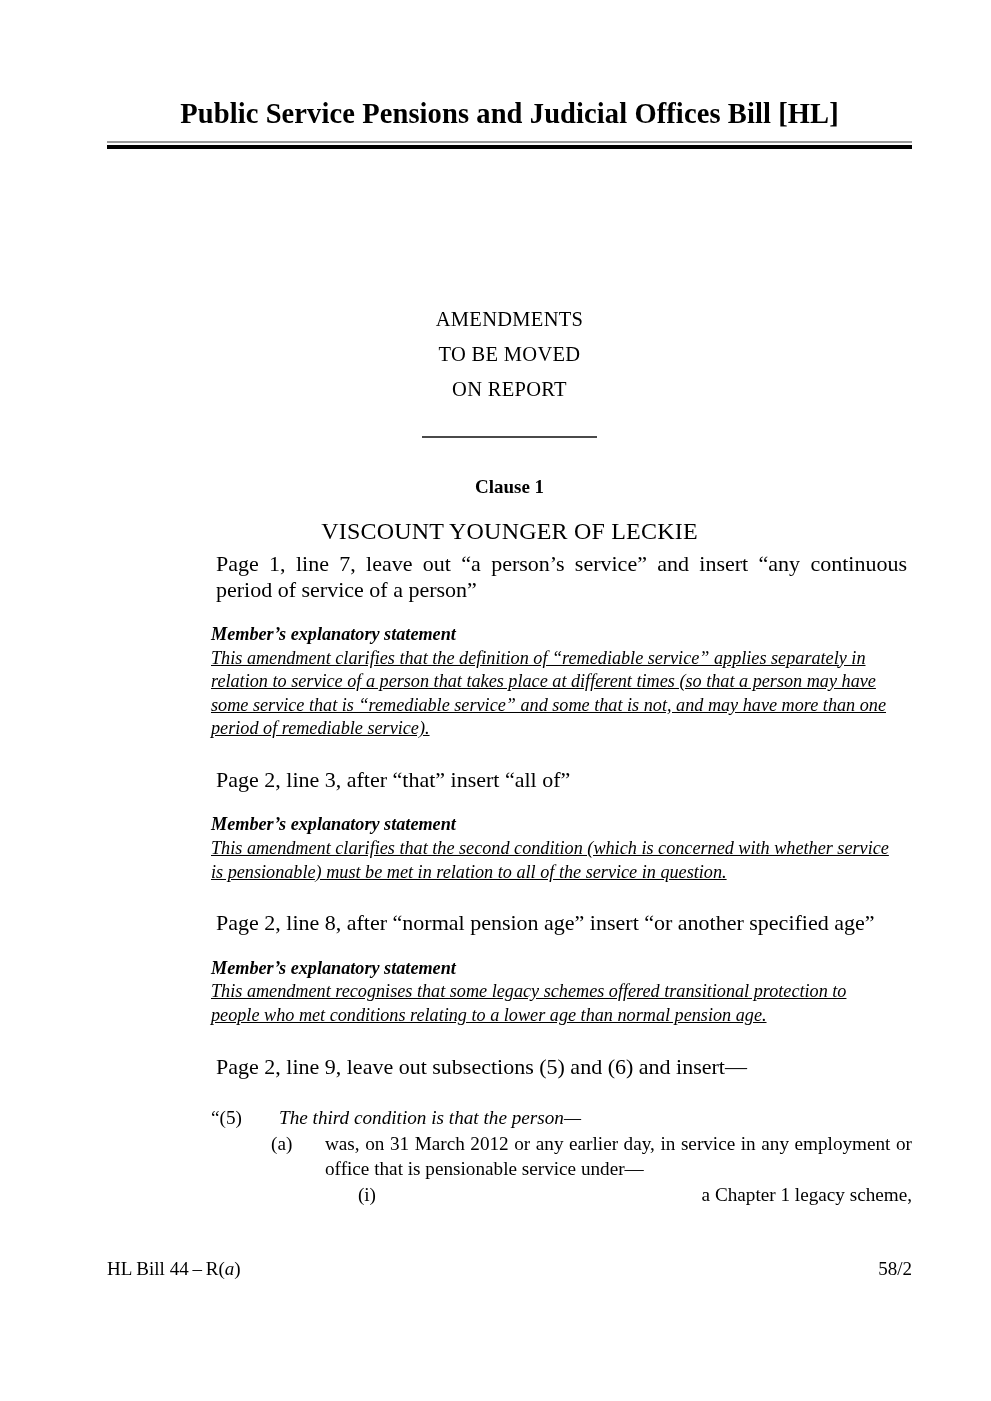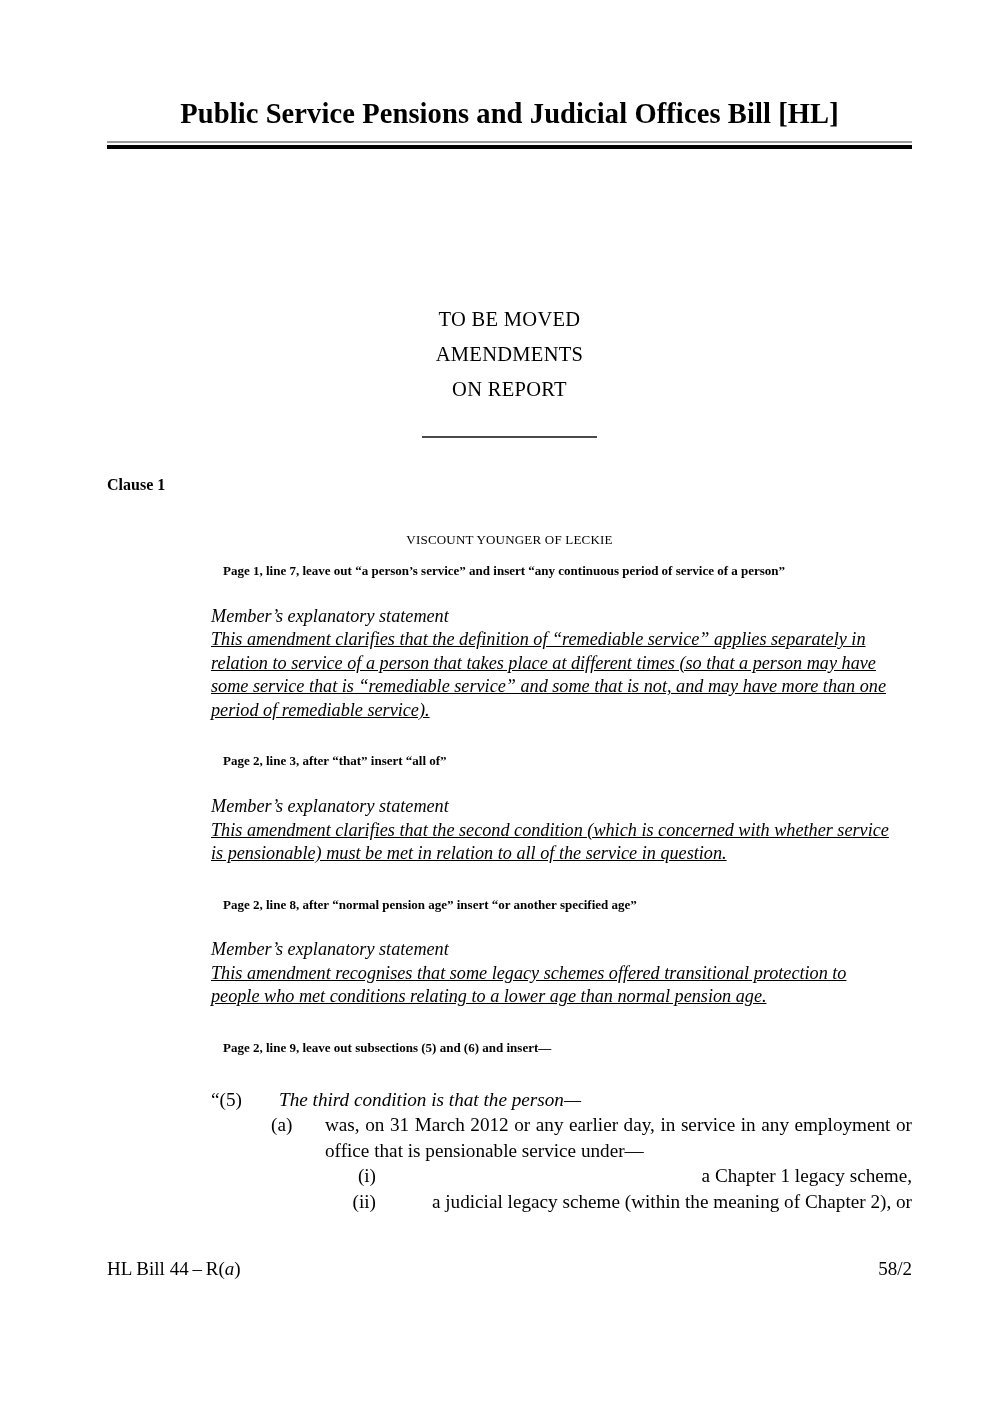--- a/index.html
+++ b/index.html
@@ -74,65 +74,63 @@
     height: 2px;
     background: #4a4a4a;
     vertical-align: middle;
   }
 
   .clause-heading {
     position: absolute;
     left: 93px;
     top: 476px;
     width: 805px;
-    text-align: left;
-    font-size: 16px;
+    text-align: center;
+    font-size: 19px;
     font-weight: bold;
   }
 
   .sponsor {
     position: absolute;
     left: 93px;
     top: 518px;
     width: 805px;
     text-align: center;
-    font-size: 13px;
+    font-size: 24px;
     letter-spacing: 0.2px;
-    margin-top: 14px;
   }
 
   
   .body-col {
     position: absolute;
     left: 197px;
     top: 546px;
     width: 701px;
   }
 
   .amendment {
-    font-size: 13px;
+    font-size: 22px;
     line-height: 25.5px;
     text-align: justify;
     text-justify: inter-word;
-    margin: 12px;
+    margin: 5px;
     hyphens: none;
-    font-weight: bold;
   }
   .amendment.spaced { margin-top: 26px; }
 
   .statement {
     width: 683px;
     margin-top: 21px;
     font-style: italic;
     font-size: 18.2px;
     line-height: 23.6px;
     text-align: left;
   }
   .statement-title {
-    font-weight: normal;
+    font-weight: bold;
     font-style: italic;
     display: block;
   }
   .statement-body { display: block; text-decoration: underline; }
 
   
   .insert-block { margin-top: 26px; }
 
   .sub-item {
     position: relative;
@@ -207,22 +205,22 @@
 
 <div class="page">
 
   <div class="title-block">
     <h1 class="bill-title">Public Service Pensions and Judicial Offices Bill [HL]</h1>
     <div class="rule-thin"></div>
     <div class="rule-thick"></div>
   </div>
 
   <div class="headings">
+    <div class="heading-line">AMENDMENTS</div>
     <div class="heading-line">TO BE MOVED</div>
-    <div class="heading-line">AMENDMENTS</div>
     <div class="heading-line">ON REPORT</div>
     <div class="short-rule-wrap">
       <span class="short-rule"></span>
     </div>
   </div>
 
   <div class="clause-heading">Clause 1</div>
 
   <div class="sponsor">VISCOUNT YOUNGER OF LECKIE</div>
 
@@ -258,24 +256,20 @@
       <div class="sub-item lvl2">
         <span class="marker">(a)</span>
         <span class="content">was, on 31 March 2012 or any earlier day, in service in any employment or office that is pensionable service under—</span>
       </div>
 
       <div class="sub-item lvl3">
         <span class="marker">(i)</span>
         <span class="content ragged">a Chapter 1 legacy scheme,</span>
       </div>
 
-      <div class="sub-item lvl3">
-        <span class="marker">(ii)</span>
-        <span class="content ragged">a judicial legacy scheme (within the meaning of Chapter 2), or</span>
-      </div>
 
 
     </div>
   </div>
 
   <div class="footer">
     <div class="footer-left"><span>HL Bill 44 – R(</span><span class="ital">a</span><span>)</span></div>
     <div class="footer-right">58/2</div>
   </div>
 

